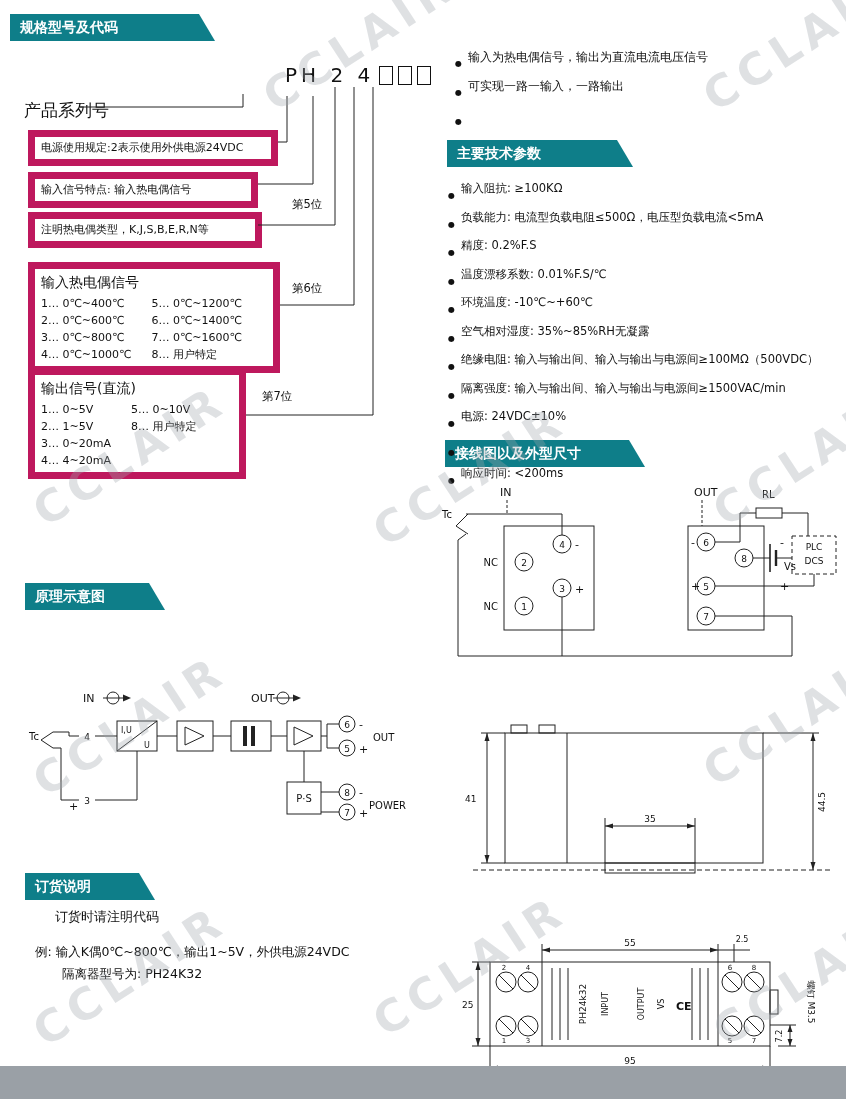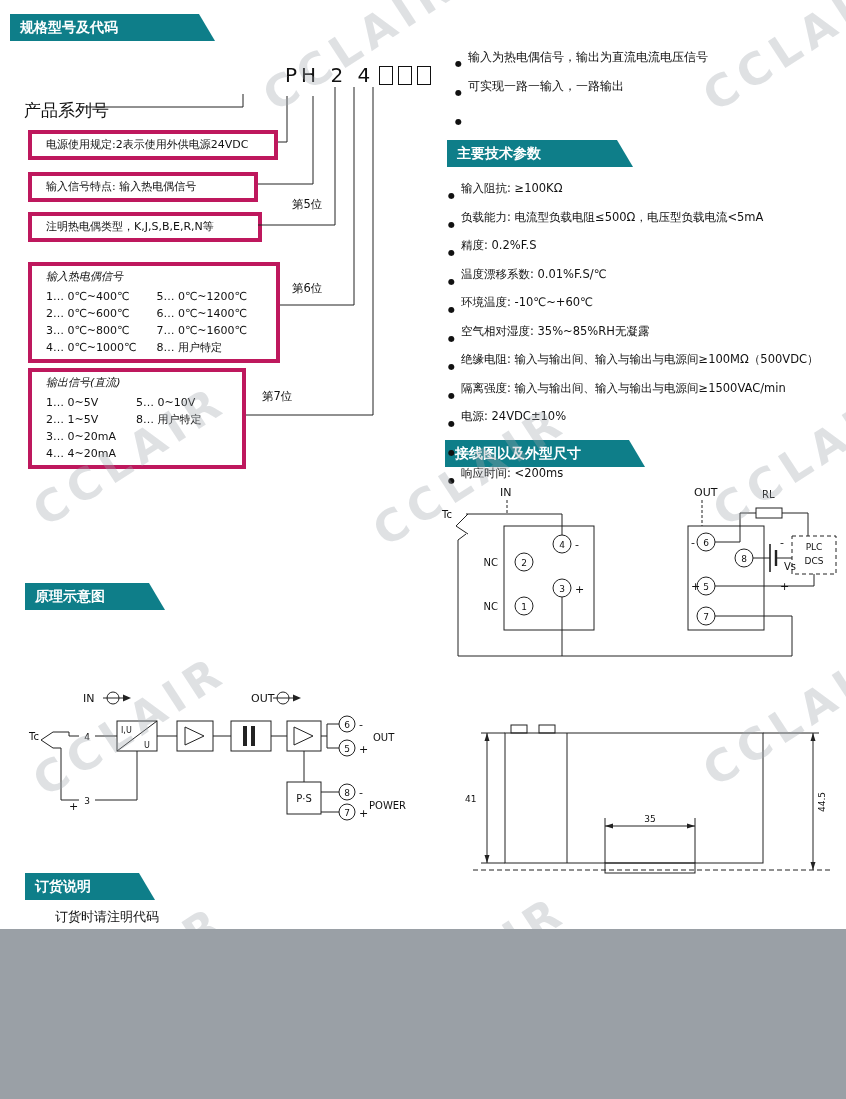--- a/index.html
+++ b/index.html
@@ -1,27 +1,27 @@
 <!DOCTYPE html>
 <html><head>
 <meta charset="utf-8">
 <style>
   *{margin:0;padding:0;box-sizing:border-box;}
   html,body{background:#9aa0a6;}
-  .page{position:relative;width:846px;height:929px;margin:0 auto;background:#fff;
+  .page{position:relative;width:846px;height:1066px;margin:0 auto;background:#fff;
         font-family:"DejaVu Sans","Liberation Sans",sans-serif;color:#111;overflow:hidden;}
   .hdr{position:absolute;background:#0e7e89;color:#fff;font-size:14px;font-weight:bold;
        height:27px;line-height:27px;padding-left:10px;
        clip-path:polygon(0 0,calc(100% - 16px) 0,100% 100%,0 100%);}
   .abs{position:absolute;}
   .code{font-size:20px;font-weight:normal;letter-spacing:4px;white-space:nowrap;margin-left:48px;}
   .sq{width:14px;height:19px;border:1.5px solid #111;display:inline-block;}
-  .lblbox{position:absolute;border:4px solid #be185d;background:transparent;
-          font-size:11px;padding:3px 14px;line-height:1.45;}
-  .lbltitle{font-size:11px;margin-bottom:3px;font-style:italic;}
+  .lblbox{position:absolute;border:7px solid #be185d;background:transparent;
+          font-size:11px;padding:3px 6px;line-height:1.45;}
+  .lbltitle{font-size:14px;margin-bottom:3px;}
   .cols{display:flex;gap:20px;}
   .col div{font-size:11px;line-height:1.55;white-space:nowrap;}
   .poslbl{position:absolute;font-size:11.5px;}
   ul.blist{position:absolute;list-style:none;}
   ul.blist li{display:flex;align-items:flex-start;}
   .blt{font-size:8px;margin:5px 6px 0 0;flex:0 0 auto;}
   .feat li{font-size:12px;line-height:22px;}
   .feat .blt{margin-top:7px;}
   .prm li{font-size:11.5px;line-height:21.5px;}
   .prm .blt{margin-top:7px;}

